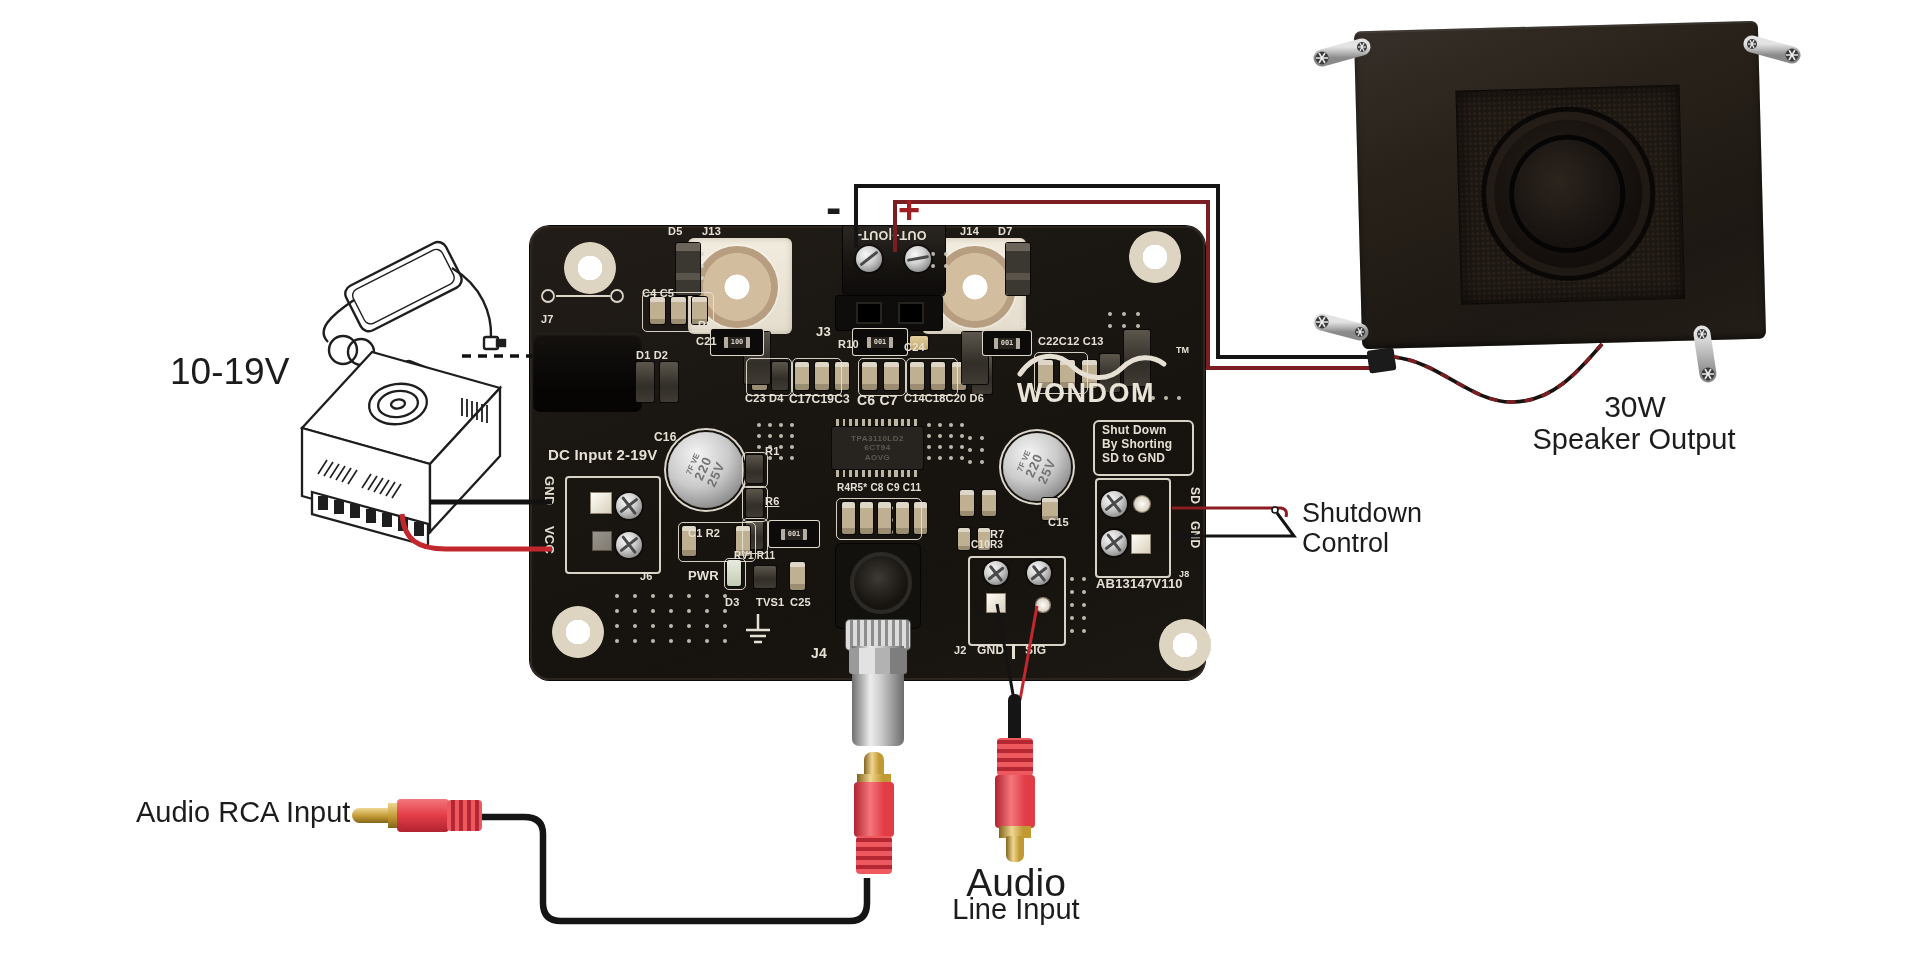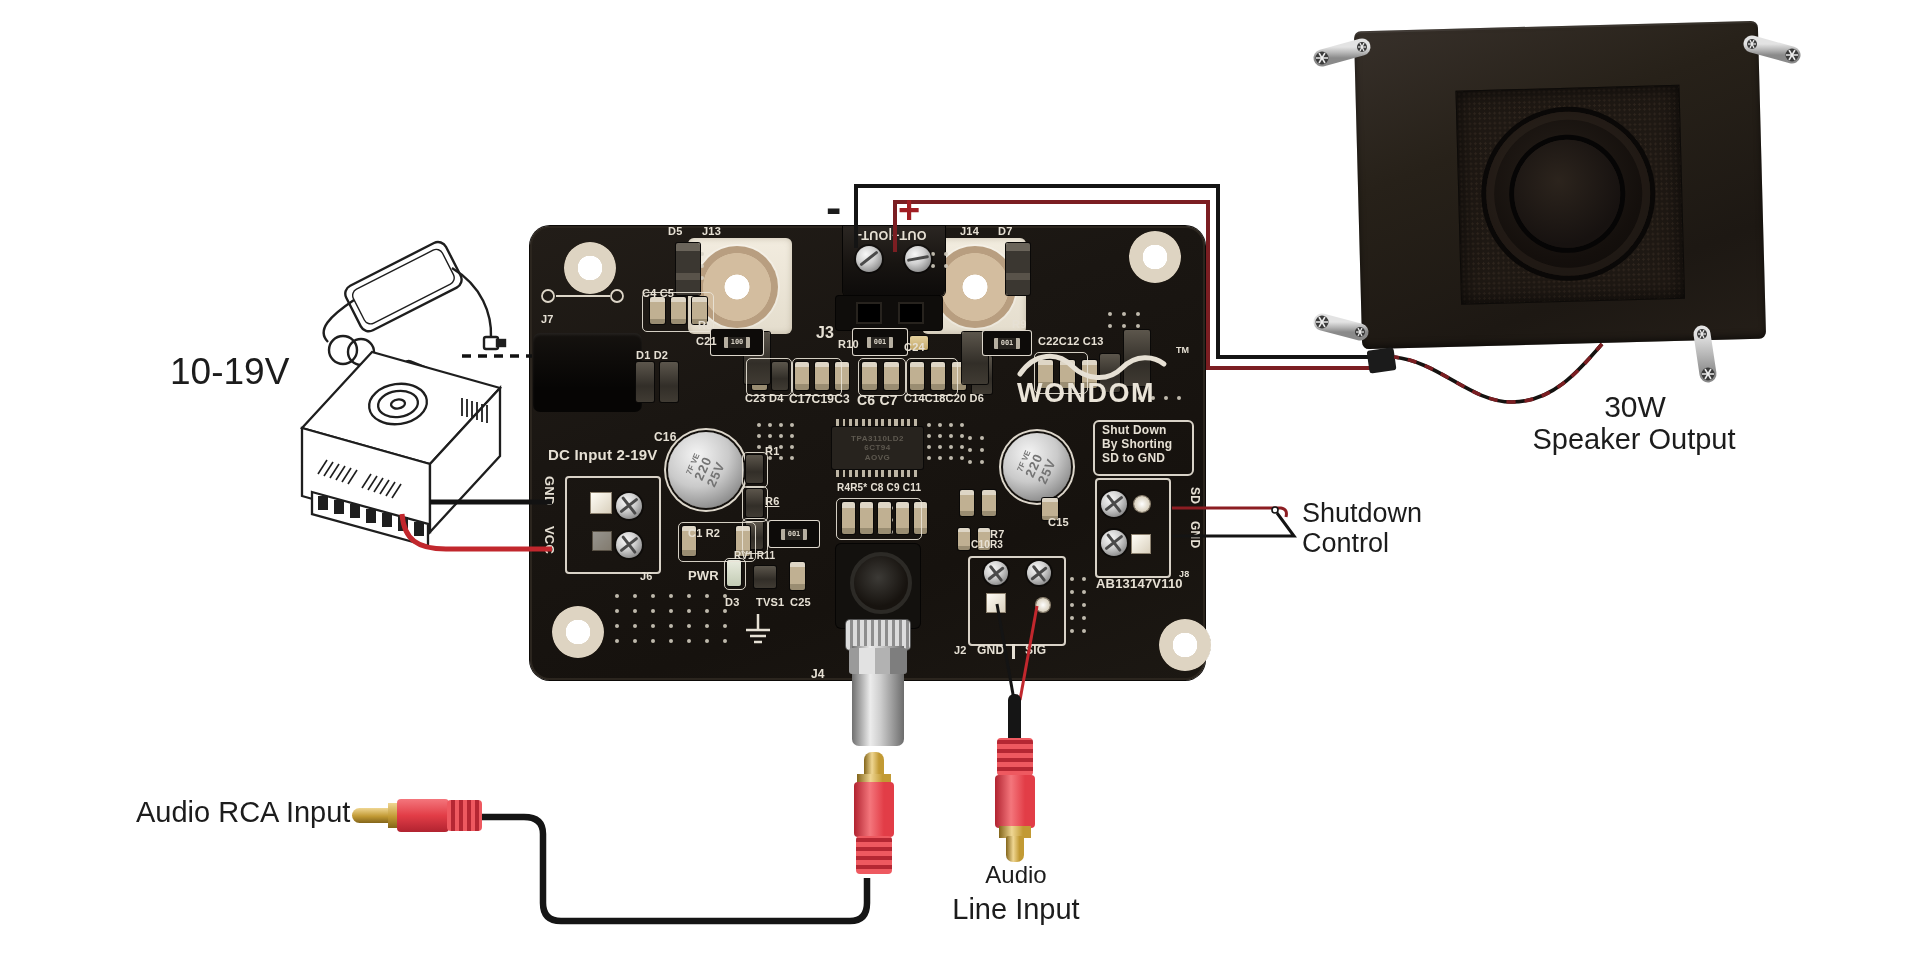--- a/index.html
+++ b/index.html
@@ -199,21 +199,21 @@
     <span class="tmmark">TM</span>
 
     <div>
         <span class="sk" style="left: 138px; top: 0px; font-size: 11px;">D5</span>
         <span class="sk" style="left: 172px; top: 0px; font-size: 11px;">J13</span>
         <span class="sk" style="left: 112px; top: 62px; font-size: 11px;">C4 C5</span>
         <span class="sk" style="left: 166px; top: 82px; font-size: 11px; margin-top: 28px;">C21</span>
         <span class="sk" style="left: 168px; top: 94px; font-size: 11px;">R8</span>
         <span class="sk" style="left: 11px; top: 88px; font-size: 11px;">J7</span>
         <span class="sk" style="left: 106px; top: 124px; font-size: 11px;">D1 D2</span>
-        <span class="sk" style="left: 286px; top: 99px; font-size: 16px;">J3</span>
+        <span class="sk" style="left: 286px; top: 99px; font-size: 13px;">J3</span>
         <span class="sk" style="left: 308px; top: 113px; font-size: 11px;">R10</span>
         <span class="sk" style="left: 374px; top: 116px; font-size: 11px;">C24</span>
         <span class="sk" style="left: 215px; top: 167px; font-size: 11px;">C23 D4</span>
         <span class="sk" style="left: 259px; top: 167px; font-size: 12px;">C17C19C3</span>
         <span class="sk" style="left: 327px; top: 167px; font-size: 14px;">C6 C7</span>
         <span class="sk" style="left: 374px; top: 167px; font-size: 11px;">C14C18C20 D6</span>
         <span class="sk" style="left: 482px; top: 93px; font-size: 11px;">R9</span>
         <span class="sk" style="left: 508px; top: 110px; font-size: 11px;">C22C12 C13</span>
         <span class="sk" style="left: 430px; top: 0px; font-size: 11px;">J14</span>
         <span class="sk" style="left: 468px; top: 0px; font-size: 11px;">D7</span>
@@ -237,21 +237,21 @@
         <span class="sk" style="left: 572px; top: 198px; font-size: 12px;">Shut Down</span>
         <span class="sk" style="left: 572px; top: 212px; font-size: 12px;">By Shorting</span>
         <span class="sk" style="left: 572px; top: 226px; font-size: 12px;">SD to GND</span>
         <span class="sk" style="left: 671px; top: 261px; font-size: 12px; transform: rotate(90deg);">SD</span>
         <span class="sk" style="left: 671px; top: 295px; font-size: 12px; transform: rotate(90deg);">GND</span>
         <span class="sk" style="left: 566px; top: 351px; font-size: 13px;">AB13147V110</span>
         <span class="sk" style="left: 649px; top: 344px; font-size: 9px;">J8</span>
         <span class="sk" style="left: 424px; top: 419px; font-size: 11px;">J2</span>
         <span class="sk" style="left: 447px; top: 418px; font-size: 12px;">GND</span>
         <span class="sk" style="left: 495px; top: 418px; font-size: 12px;">SIG</span>
-        <span class="sk" style="left: 281px; top: 442px; font-size: 12px;">J4</span>
+        <span class="sk" style="left: 281px; top: 420px; font-size: 14px;">J4</span>
       </div>
   <i class="via" style="left: 227px; top: 197px;"></i>
       <i class="via" style="left: 238px; top: 197px;"></i>
       <i class="via" style="left: 249px; top: 197px;"></i>
       <i class="via" style="left: 260px; top: 197px;"></i>
       <i class="via" style="left: 227px; top: 208px;"></i>
       <i class="via" style="left: 238px; top: 208px;"></i>
       <i class="via" style="left: 249px; top: 208px;"></i>
       <i class="via" style="left: 260px; top: 208px;"></i>
       <i class="via" style="left: 227px; top: 219px;"></i>
@@ -600,21 +600,21 @@
   </div>
   <div class="plug" style="left:994px;top:738px;width:42px;height:130px;">
     <div class="ribs-v" style="left:3px;top:0;width:36px;height:38px;"></div>
     <div class="rbody-v" style="left:1px;top:37px;width:40px;height:53px;"></div>
     <div class="gold-v" style="left:5px;top:88px;width:32px;height:12px;"></div>
     <div class="gold-v" style="left:12px;top:98px;width:18px;height:26px;border-radius:2px 2px 7px 7px;"></div>
   </div>
 
   <span class="lbl" style="left:170px;top:352px;font-size:37px;">10-19V</span>
   <span class="lbl" style="left:136px;top:797px;font-size:29px;">Audio RCA Input</span>
-  <span class="lbl" style="left:916px;top:862px;width:200px;text-align:center;font-size:24px;">Audio</span>
+  <span class="lbl" style="left:916px;top:862px;width:200px;text-align:center;font-size:39px;">Audio</span>
   <span class="lbl" style="left:916px;top:894px;width:200px;text-align:center;font-size:29px;">Line Input</span>
   <span class="lbl" style="left:1535px;top:390px;width:200px;text-align:center;font-size:30px;">30W</span>
   <span class="lbl" style="left:1524px;top:424px;width:220px;text-align:center;font-size:29px;">Speaker Output</span>
   <span class="lbl" style="left:1302px;top:499px;font-size:27px;">Shutdown</span>
   <span class="lbl" style="left:1302px;top:529px;font-size:27px;">Control</span>
   <span class="lbl" style="left:826px;top:182px;font-size:46px;font-weight:bold;">-</span>
   <span class="lbl" style="left:898px;top:190px;font-size:38px;font-weight:bold;color:#a01d22;">+</span>
 </div>
 
 </body></html>

